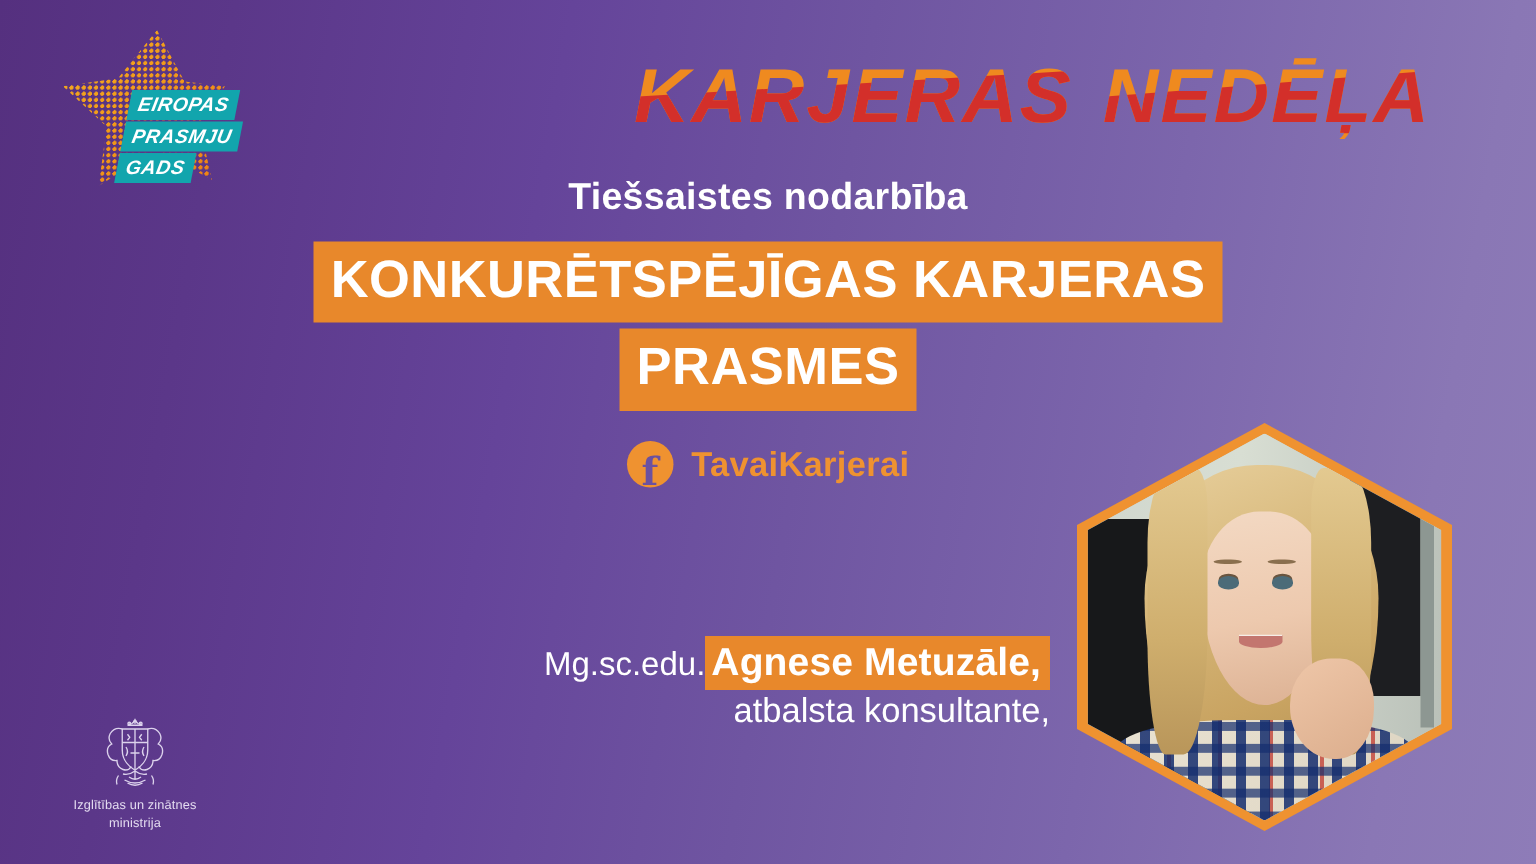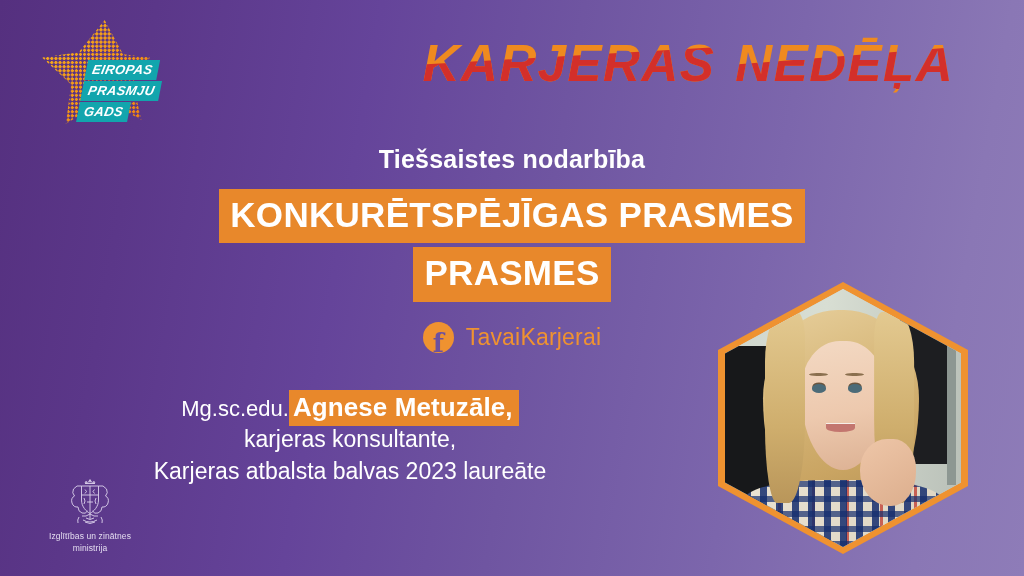--- a/index.html
+++ b/index.html
@@ -111,21 +111,20 @@
     right: 0;
     top: 118px;
     text-align: center;
   }
   #subtitle {
     color: #ffffff;
     font-size: 25px;
     font-weight: 600;
     letter-spacing: 0.2px;
     line-height: 1.1;
-    margin-top: 28px;
   }
   .hl-wrap {
     margin-top: 15px;
     line-height: 1.22;
   }
   .hl {
     display: inline-block;
     background: #e8882b;
     color: #ffffff;
     font-size: 35px;
@@ -165,31 +164,31 @@
     text-align: center;
     font-family: "DejaVu Serif", serif;
     font-weight: 700;
     font-size: 26px;
     line-height: 1;
     color: #6b51a0;
   }
   #fb-handle {
     color: #ef9230;
     font-size: 23px;
-    font-weight: 400;
+    font-weight: 700;
     letter-spacing: 0.2px;
   }
 
   
   #presenter {
     position: absolute;
     left: 0;
     width: 700px;
-    top: 392px;
-    text-align: center;
+    top: 426px;
+    text-align: right;
     color: #ffffff;
   }
   #presenter .line1 {
     font-size: 24px;
     line-height: 1.18;
     white-space: nowrap;
   }
   #presenter .degree {
     font-weight: 400;
     font-size: 22px;
@@ -372,41 +371,40 @@
     <span class="w">
       <span class="under">NEDĒĻA</span>
       <span class="over" aria-hidden="true">NEDĒĻA</span>
     </span>
   </div>
 
   <div id="center-col">
     <div id="subtitle">Tiešsaistes nodarbība</div>
 
     <div class="hl-wrap">
-      <span class="hl">KONKURĒTSPĒJĪGAS PRASMES</span>
+      <span class="hl">KONKURĒTSPĒJĪGAS KARJERAS</span>
     </div>
     <div class="hl-wrap" id="headline-2-wrap">
       <span class="hl">PRASMES</span>
     </div>
 
 
     <div id="fb-row">
       <span id="fb-icon">
         <span class="f">f</span>
       </span>
       <span id="fb-handle">TavaiKarjerai</span>
     </div>
   </div>
 
   <div id="presenter">
     <div class="line1">
       <span class="degree">Mg.sc.edu.</span><span class="name">Agnese Metuzāle,</span>
     </div>
-    <div class="line2">karjeras konsultante,</div>
-    <div class="line3">Karjeras atbalsta balvas 2023 laureāte</div>
+    <div class="line2">atbalsta konsultante,</div>
   </div>
 
   <div id="gov-logos">
     <div class="gov">
       <div class="crest">
         <svg width="46" height="50" viewBox="0 0 46 50" fill="none" stroke="#dcd2ec" stroke-width="0.9">
           <path d="M23 3.5 l2.4 2.2 M23 3.5 l-2.4 2.2 M18 6.5 h10 M19 5.2 l.7 1.3 M27 5.2 l-.7 1.3 M23 2.2 v1.6"></path>
           <circle cx="19.2" cy="5.4" r="0.9"></circle>
             <circle cx="23" cy="4.2" r="0.9"></circle>
             <circle cx="26.8" cy="5.4" r="0.9"></circle>

